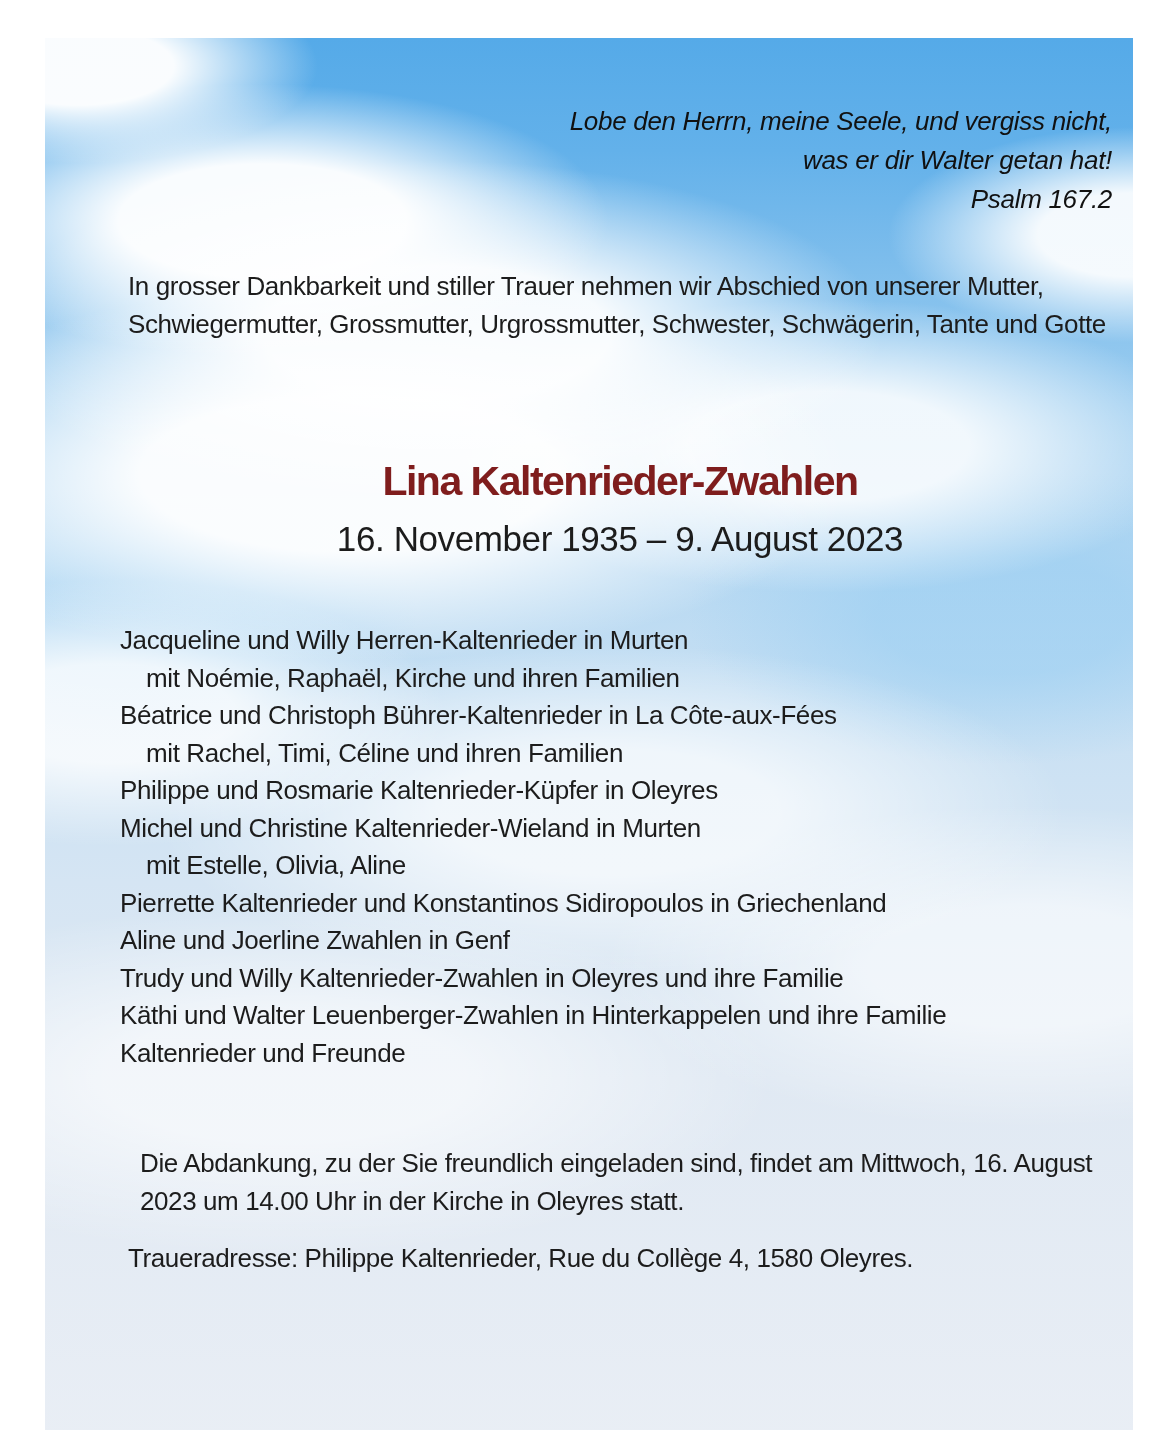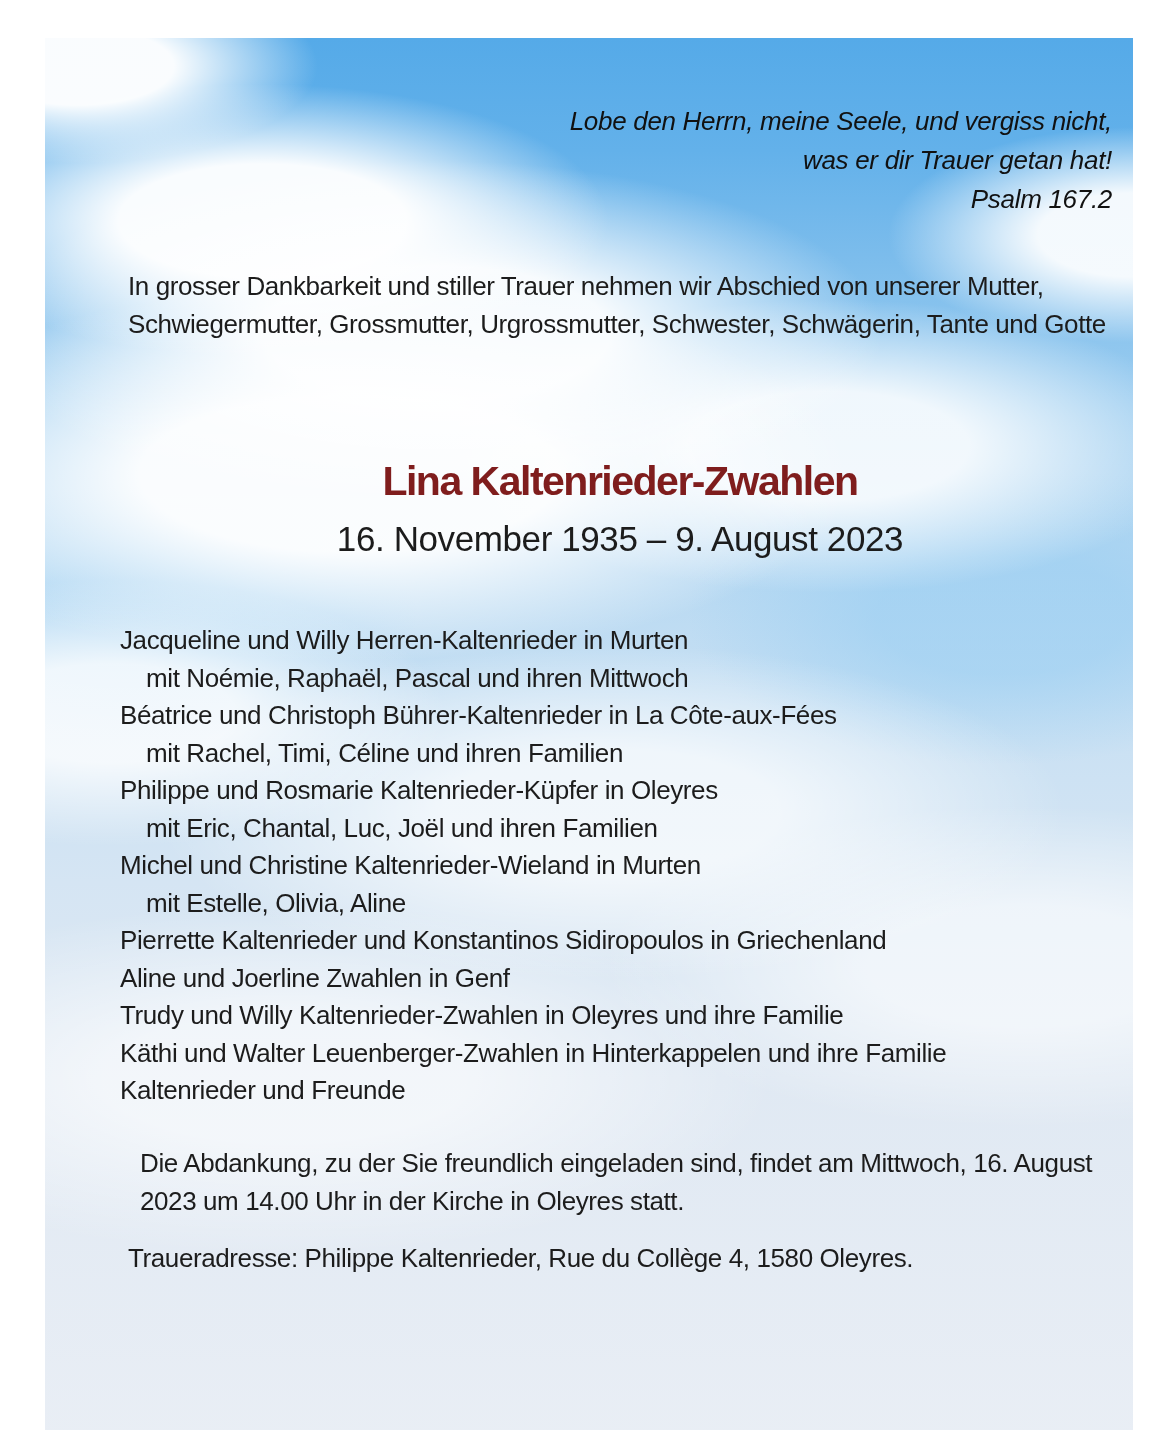--- a/index.html
+++ b/index.html
@@ -120,37 +120,36 @@
 </style>
 </head>
 <body>
 
 <div class="page">
 
   <div class="sky"></div>
 
   <div class="quote">
     <div>Lobe den Herrn, meine Seele, und vergiss nicht,</div>
-    <div>was er dir Trauer getan hat!</div>
+    <div>was er dir Walter getan hat!</div>
     <div>Psalm 167.2</div>
   </div>
 
   <p class="intro">In grosser Dankbarkeit und stiller Trauer nehmen wir Abschied von unserer Mutter, Schwiegermutter, Grossmutter, Urgrossmutter, Schwester, Schwägerin, Tante und Gotte</p>
 
   <h1 class="name">Lina Kaltenrieder-Zwahlen</h1>
 
   <div class="dates">16. November 1935 – 9. August 2023</div>
 
   <div class="family">
     <div class="line">Jacqueline und Willy Herren-Kaltenrieder in Murten</div>
-    <div class="line indent">mit Noémie, Raphaël, Pascal und ihren Mittwoch</div>
+    <div class="line indent">mit Noémie, Raphaël, Kirche und ihren Familien</div>
     <div class="line">Béatrice und Christoph Bührer-Kaltenrieder in La Côte-aux-Fées</div>
     <div class="line indent">mit Rachel, Timi, Céline und ihren Familien</div>
     <div class="line">Philippe und Rosmarie Kaltenrieder-Küpfer in Oleyres</div>
-    <div class="line indent">mit Eric, Chantal, Luc, Joël und ihren Familien</div>
     <div class="line">Michel und Christine Kaltenrieder-Wieland in Murten</div>
     <div class="line indent">mit Estelle, Olivia, Aline</div>
     <div class="line">Pierrette Kaltenrieder und Konstantinos Sidiropoulos in Griechenland</div>
     <div class="line">Aline und Joerline Zwahlen in Genf</div>
     <div class="line">Trudy und Willy Kaltenrieder-Zwahlen in Oleyres und ihre Familie</div>
     <div class="line">Käthi und Walter Leuenberger-Zwahlen in Hinterkappelen und ihre Familie</div>
     <div class="line">Kaltenrieder und Freunde</div>
   </div>
 
   <p class="funeral">Die Abdankung, zu der Sie freundlich eingeladen sind, findet am Mittwoch, 16. August 2023 um 14.00 Uhr in der Kirche in Oleyres statt.</p>

